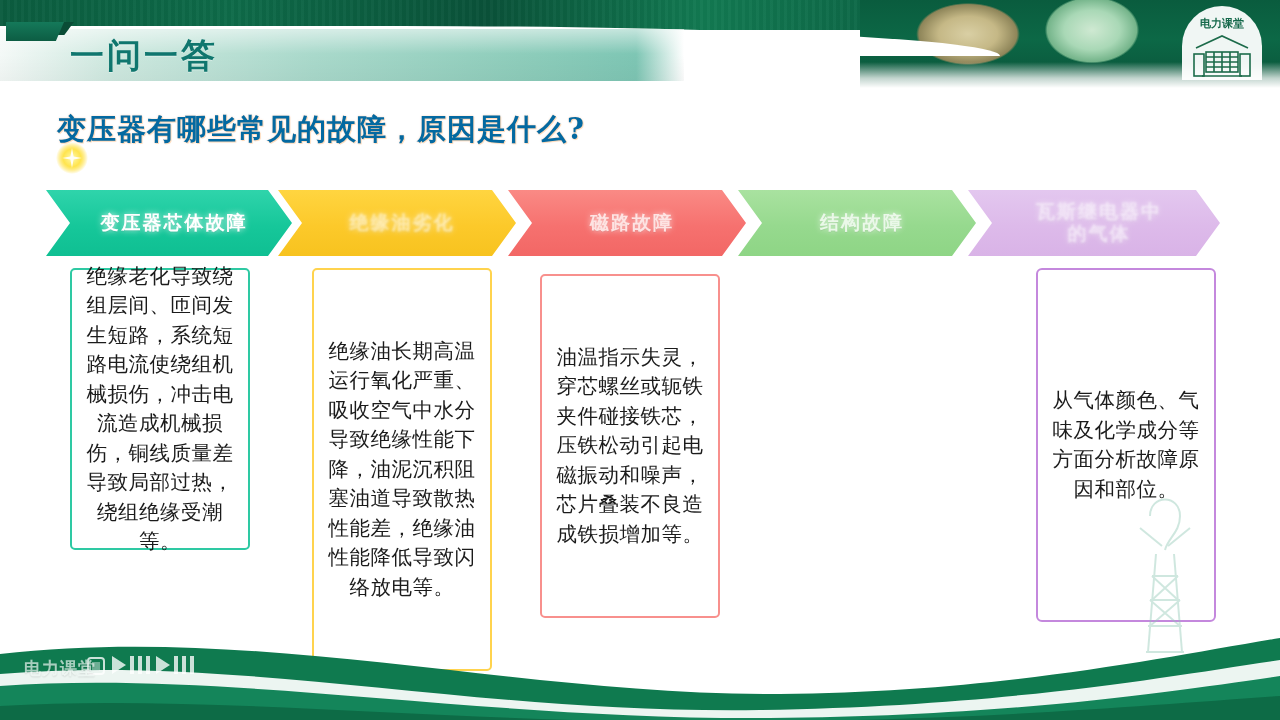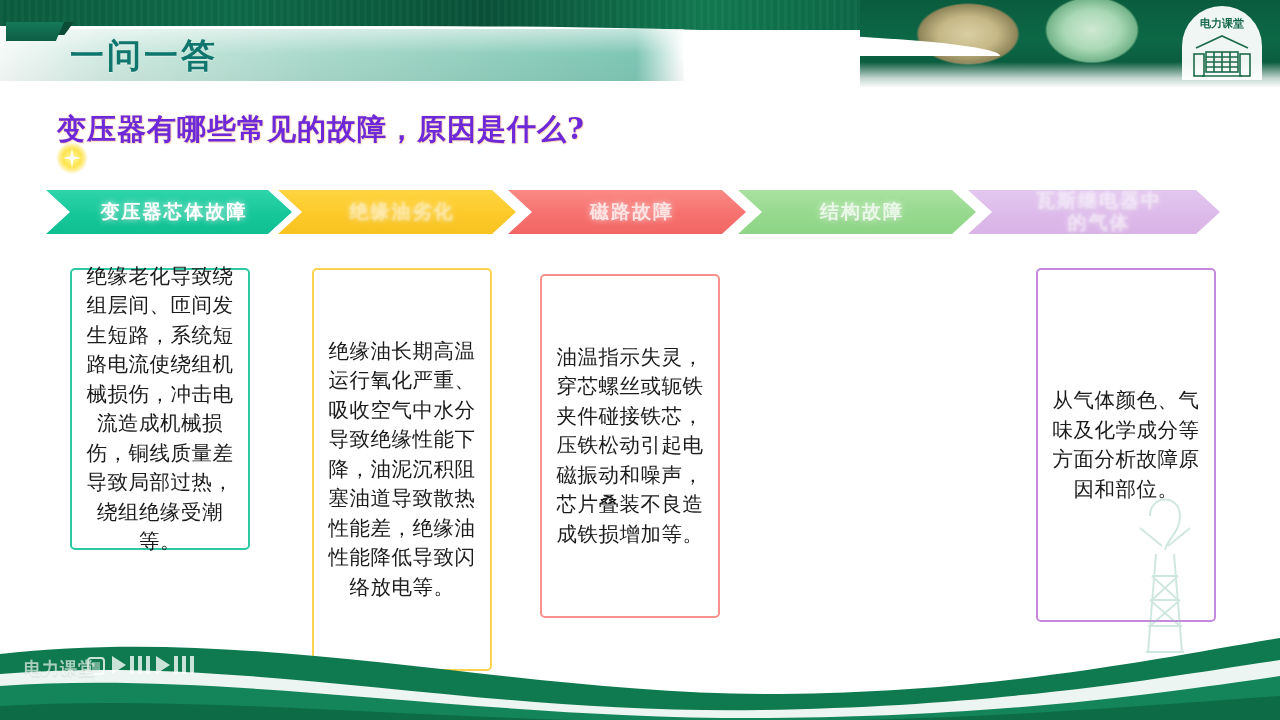--- a/index.html
+++ b/index.html
@@ -75,34 +75,34 @@
     font-family:"DejaVu Serif","Liberation Serif",serif;
     font-size:34px; font-weight:700; color:#0f766e; letter-spacing:3px;
     line-height:46px; text-shadow:0 1px 0 rgba(255,255,255,.4);
   }
 
   
   .question{
     position:absolute; left:57px; top:110px;
     font-family:"DejaVu Serif","Liberation Serif",serif;
     font-size:29px; font-weight:700; letter-spacing:1px;
-    color:#6d28d9;
+    color:#0369a1;
     text-shadow:1px 1px 0 rgba(255,200,150,.55), 0 0 2px rgba(232,121,46,.35);
     white-space:nowrap;
   }
   .sparkle{
     position:absolute; left:55px; top:141px; width:34px; height:34px; z-index:8;
   }
 
   
   .arrows{
     position:absolute; left:46px; top:190px; width:1190px; height:58px;
   }
   .arrow{
-    position:absolute; top:0; height:44px;
+    position:absolute; top:0; height:66px;
     clip-path:polygon(0 0, calc(100% - 24px) 0, 100% 50%, calc(100% - 24px) 100%, 0 100%, 24px 50%);
     display:flex; align-items:center; justify-content:center;
     padding-left:26px; padding-right:16px;
   }
   .arrow-label{
     font-family:"DejaVu Sans","Liberation Sans",sans-serif;
     font-weight:700; font-size:19px; color:#ffffff; letter-spacing:2px;
     text-align:center; line-height:1.15;
     text-shadow:0 0 6px rgba(255,255,255,.85), 0 1px 1px rgba(0,0,0,.10);
     filter:blur(.35px);
@@ -126,21 +126,21 @@
   .box-text{
     font-family:"DejaVu Sans","Liberation Sans",sans-serif;
     font-size:20.5px; line-height:29.5px; color:#1b1b1b;
     text-align:center; letter-spacing:.5px;
     word-break:break-all;
   }
   .b1{left:24px;  width:180px; height:282px; border-color:#2ec9a3;}
   .b2{left:266px; width:180px; height:403px; border-color:#ffd34d;}
   .b3{left:494px; width:180px; height:344px; top:6px; border-color:#f8908d;}
   .b4{left:723px; width:180px; height:354px; border-color:#7fc97f;}
-  .b5{left:990px; width:180px; height:354px; border-color:#c488dd;}
+  .b5{left:990px; width:180px; height:354px; border-color:#c488dd;border-radius:6px;}
 
   
   .waves{ position:absolute; left:0; bottom:0; width:1280px; height:110px; }
   
   .tower{ position:absolute; right:60px; bottom:64px; width:110px; height:180px; opacity:.42; }
   
   .bili{
     position:absolute; left:22px; bottom:32px; width:200px; height:42px;
     z-index:7; opacity:.92;
   }

